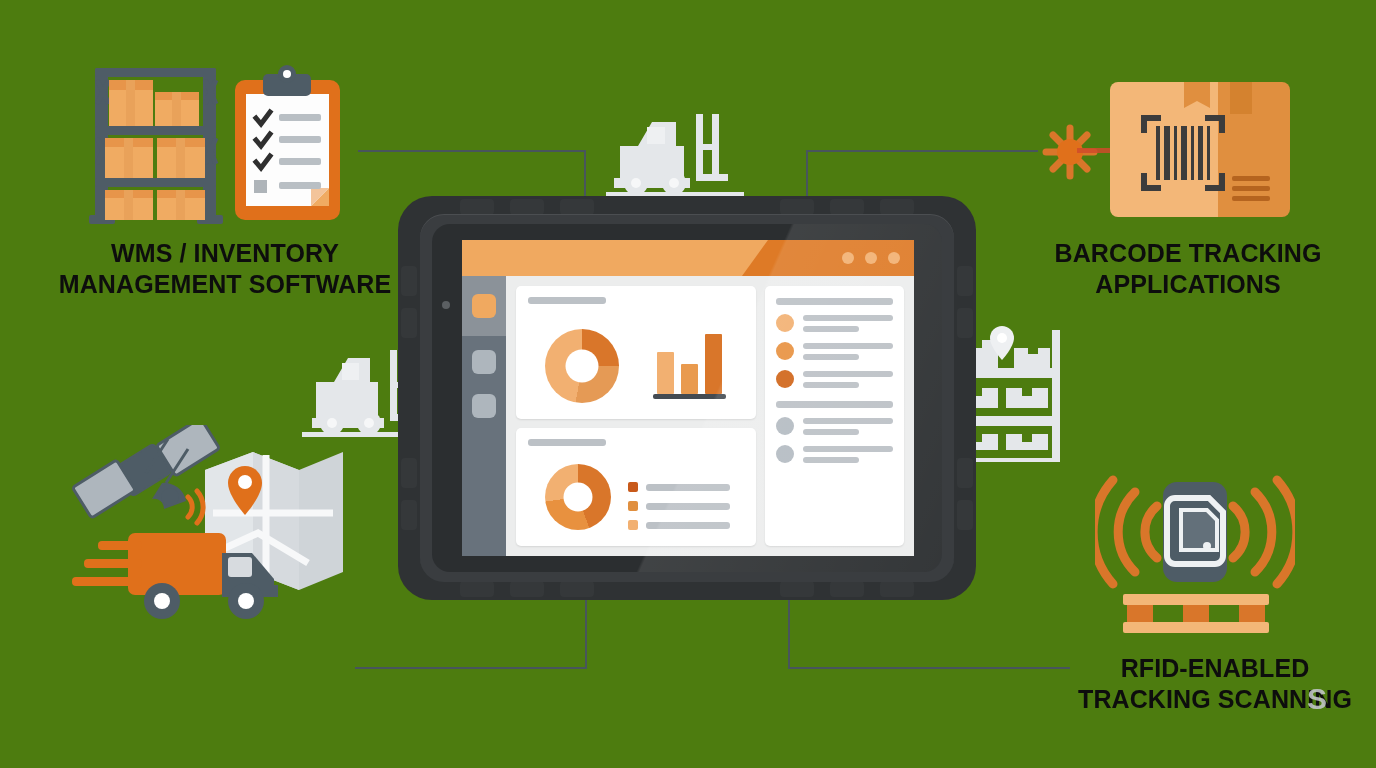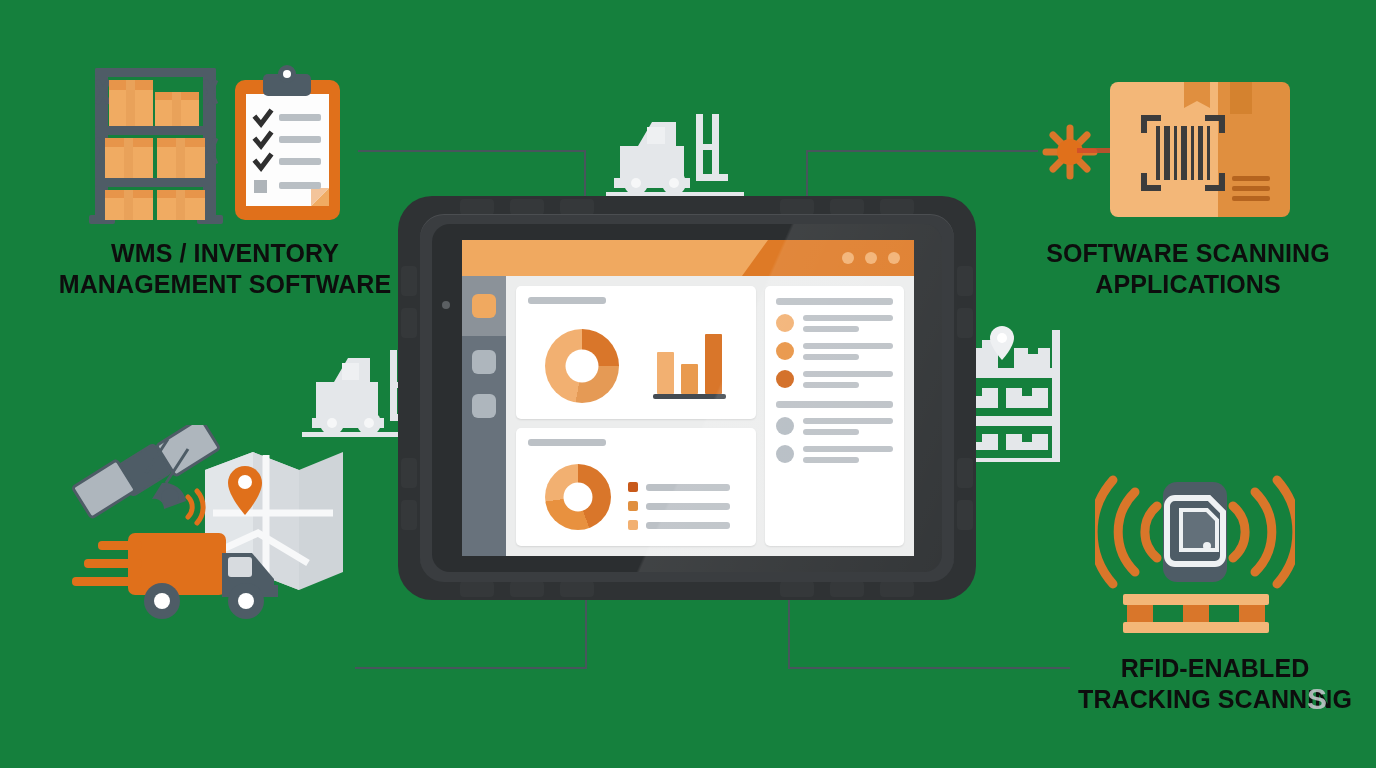--- a/index.html
+++ b/index.html
@@ -7,21 +7,21 @@
     padding: 0;
     background: #ffffff;
   }
   body {
     font-family: "Liberation Sans", sans-serif;
   }
   #stage {
     position: relative;
     width: 1376px;
     height: 768px;
-    background: #15803d;
+    background: #4d7c0f;
     overflow: hidden;
   }
 
   
   .watermark { position: absolute; opacity: 1; }
 
   
   .conn { position: absolute; }
   .conn .h, .conn .v {
     position: absolute;
@@ -402,21 +402,21 @@
           <rect x="132" y="54" width="6" height="54"></rect>
           <rect x="142" y="54" width="3" height="54"></rect>
           <rect x="149" y="54" width="6" height="54"></rect>
           <rect x="159" y="54" width="3" height="54"></rect>
           <rect x="166" y="54" width="5" height="54"></rect>
           <rect x="175" y="54" width="3" height="54"></rect>
         </g>
       </g>
     </svg>
   </div>
-  <div class="label right" style="left:1010px; top:238px; width:356px;">SOFTWARE SCANNING
+  <div class="label right" style="left:1010px; top:238px; width:356px;">BARCODE TRACKING
 APPLICATIONS</div>
 
   <div class="icon-box" style="left:70px; top:425px;">
     <svg width="290" height="210" viewBox="0 0 290 210">
 
       <g>
         <path d="M135 45 l48 -18 l46 18 l44 -18 v120 l-44 18 l-46 -18 l-48 18z" fill="#cfd4d8"></path>
         <path d="M135 45 l48 -18 v120 l-48 18z" fill="#e2e6e9"></path>
         <path d="M183 27 l46 18 v120 l-46 -18z" fill="#d6dade"></path>
         <g stroke="#f7f8f9" stroke-width="7" fill="none">

